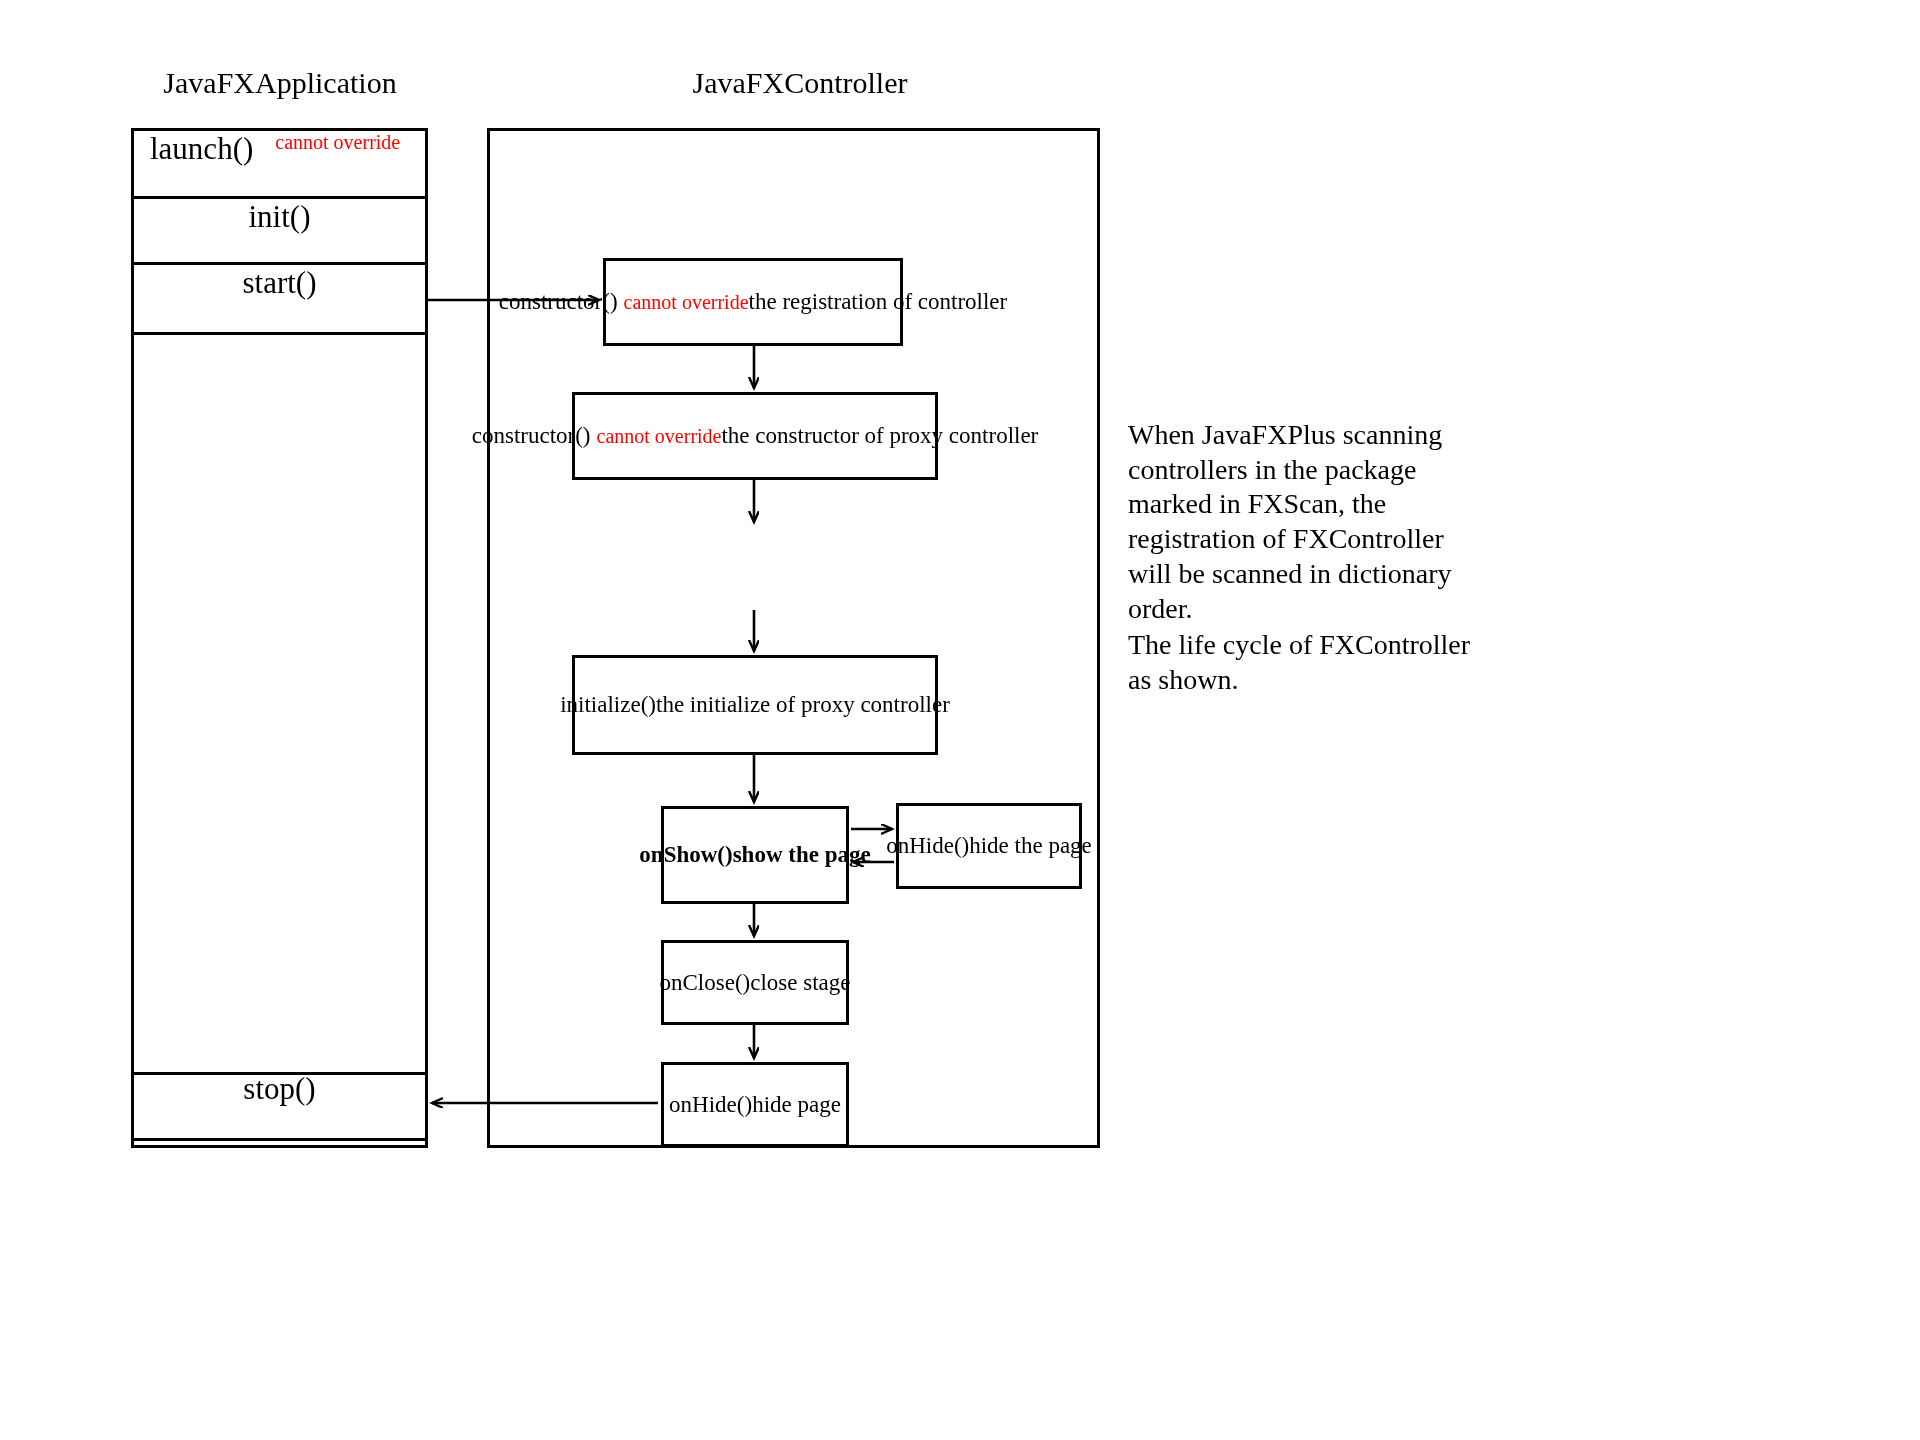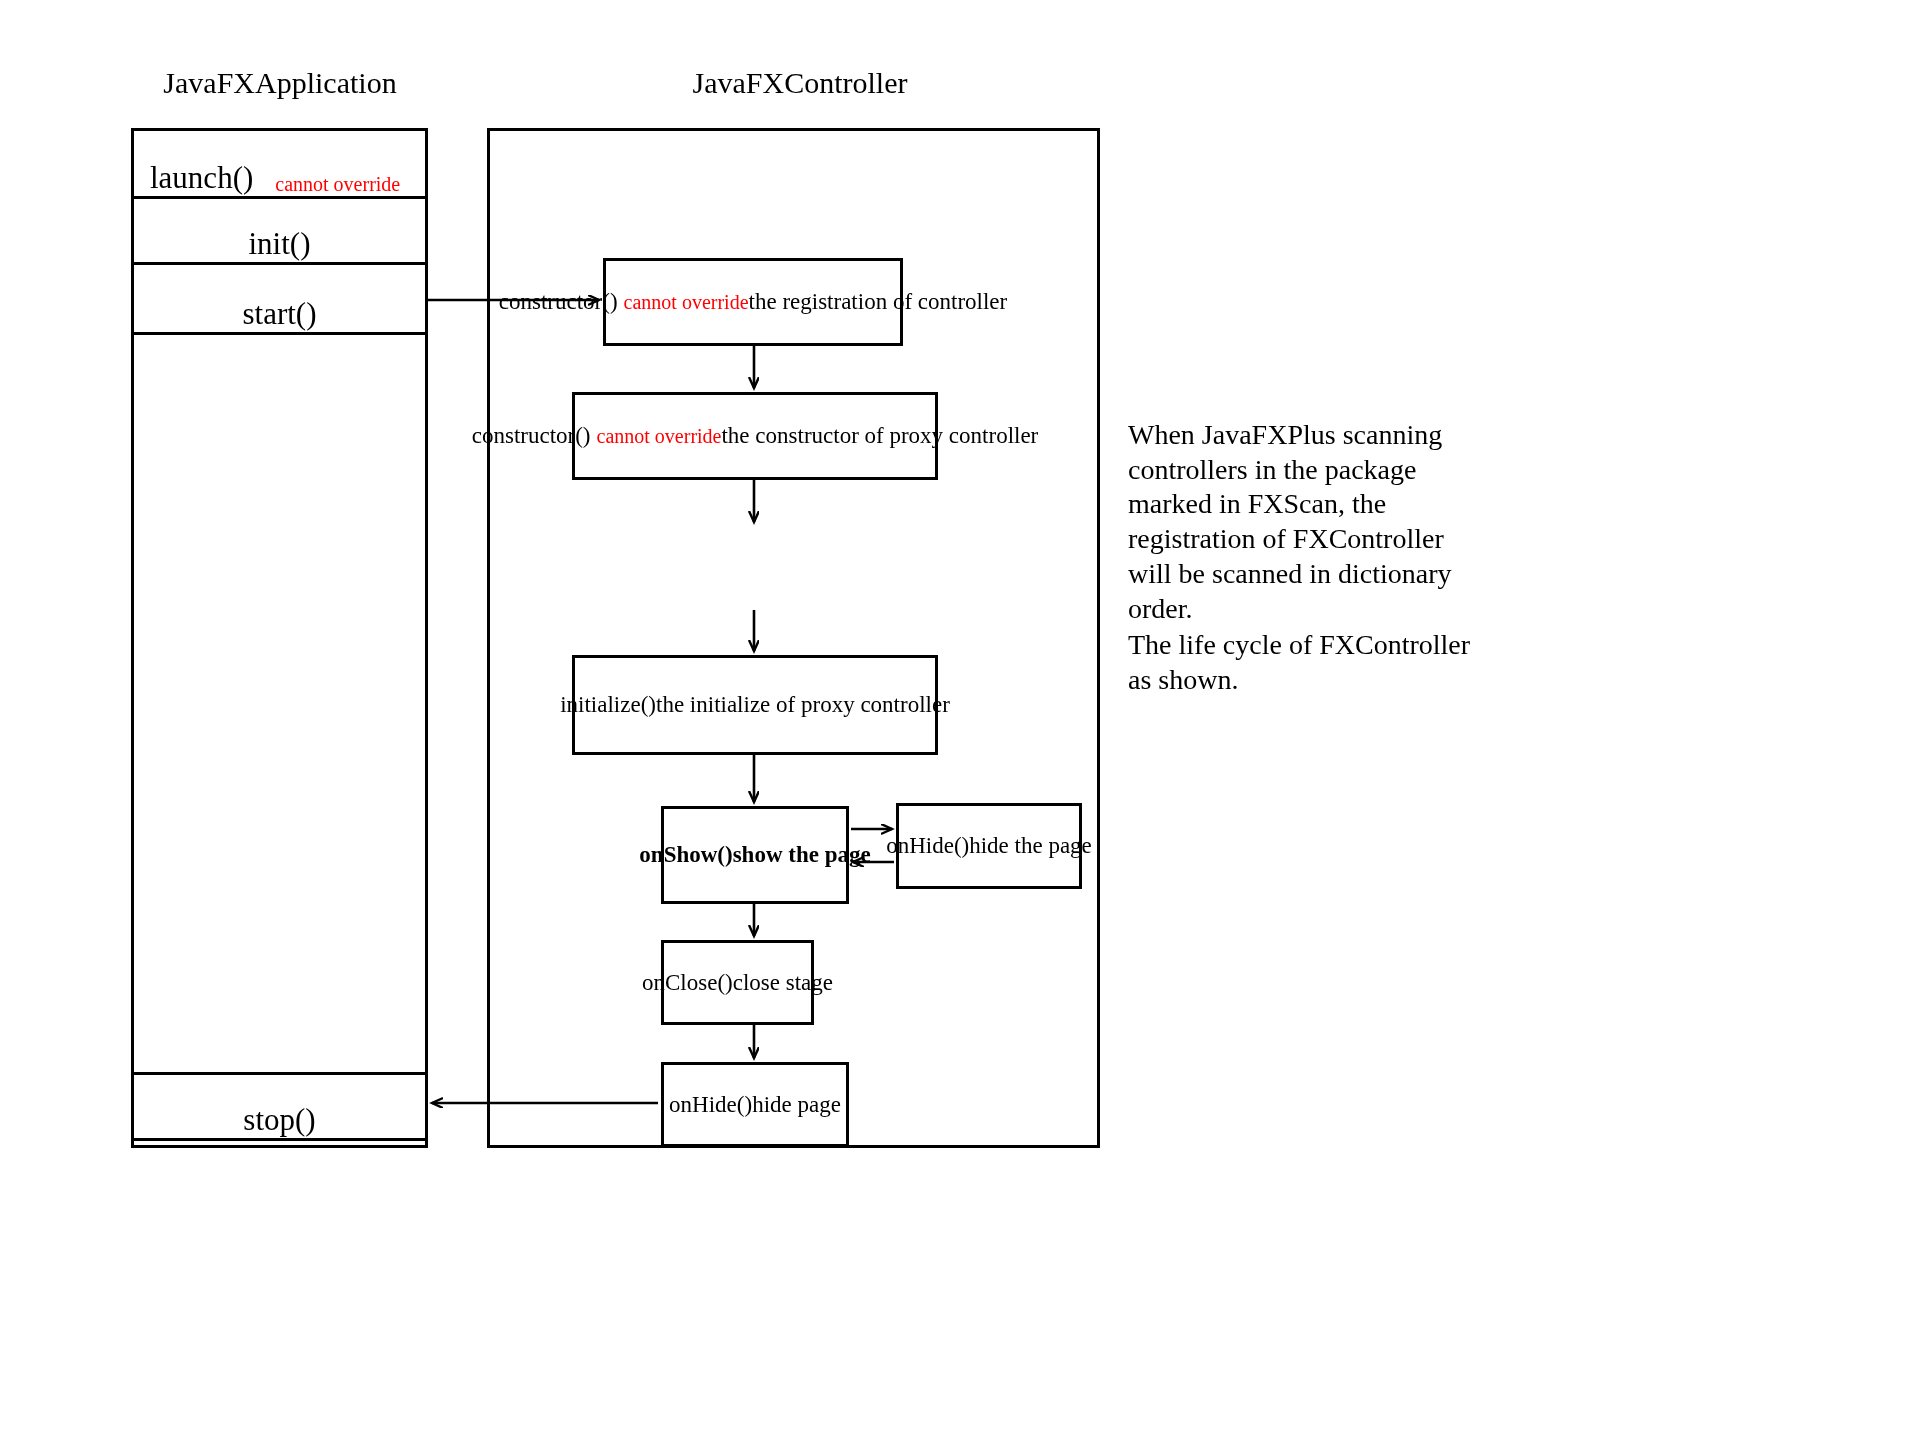--- a/index.html
+++ b/index.html
@@ -30,21 +30,21 @@
     background: transparent;
     box-sizing: border-box;
   }
   .app-row {
     position: absolute;
     left: 0;
     right: 0;
     box-sizing: border-box;
     border-bottom: 3px solid #000;
     display: flex;
-    align-items: flex-end;
+    align-items: flex-start;
     justify-content: center;
   }
   .app-row.no-border { border-bottom: none; }
   .app-row .label {
     font-size: 31px;
     color: #000;
   }
   .app-row.launch-row {
     justify-content: flex-start;
     padding-left: 16px;
@@ -158,21 +158,21 @@
   <div class="flow-box" style="left: 661px; top: 806px; width: 188px; height: 98px; font-weight: bold;">
     <div class="line1">onShow()</div>
     <div class="line2">show the page</div>
   </div>
 
   <div class="flow-box" style="left: 896px; top: 803px; width: 186px; height: 86px;">
     <div class="line1">onHide()</div>
     <div class="line2">hide the page</div>
   </div>
 
-  <div class="flow-box" style="left: 661px; top: 940px; width: 153px; height: 85px;">
+  <div class="flow-box" style="left: 661px; top: 940px; width: 188px; height: 85px;">
     <div class="line1">onClose()</div>
     <div class="line2">close stage</div>
   </div>
 
   <div class="flow-box" style="left: 661px; top: 1062px; width: 188px; height: 85px;">
     <div class="line1">onHide()</div>
     <div class="line2">hide page</div>
   </div>
 
   <svg class="arrows" viewBox="0 0 1920 1440">

